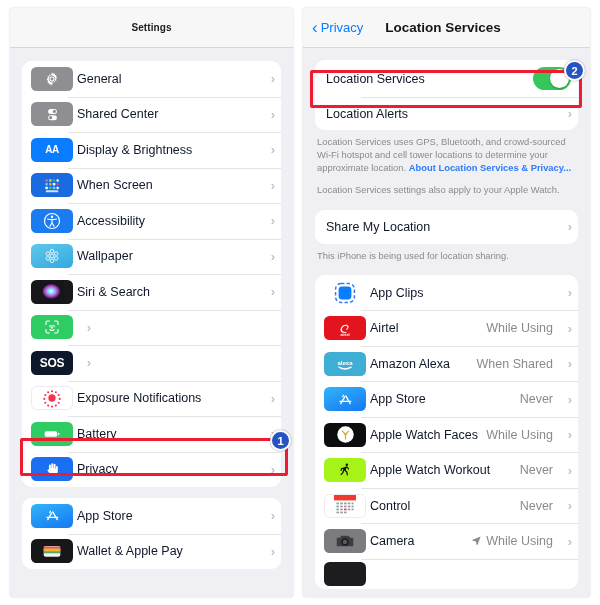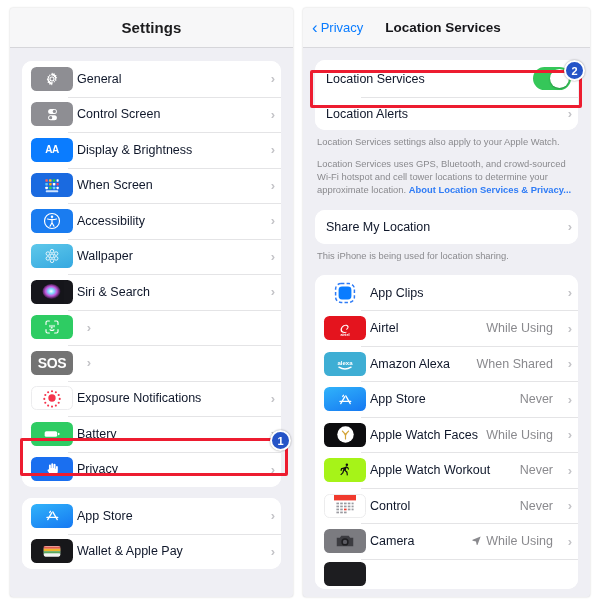--- a/index.html
+++ b/index.html
@@ -37,21 +37,21 @@
   }
 
   
   .navbar-left {
     height: 40px;
     background: #f7f7f8;
     border-bottom: 1px solid #d6d6da;
     display: flex; align-items: center; justify-content: center;
   }
   .navbar-left .title {
-    font-size: 15px; font-weight: bold; color: #1c1c1e;
+    font-size: 10px; font-weight: bold; color: #1c1c1e;
     letter-spacing: .1px;
   }
 
   .list-scroll { padding: 0 0 4px 0; }
 
   
   .group {
     background: #ffffff;
     border-radius: 10px;
     margin: 13px 12px 0 12px;
@@ -188,21 +188,21 @@
 
         <div class="row">
           <span class="ico" style="background:#8e8e93">
             <svg width="15" height="15" viewBox="0 0 24 24">
                 <rect x="5" y="3" width="14" height="8" rx="4" fill="#fff"></rect>
                 <circle cx="15" cy="7" r="2.6" fill="#8e8e93"></circle>
                 <rect x="5" y="13" width="14" height="8" rx="4" fill="#fff"></rect>
                 <circle cx="9" cy="17" r="2.6" fill="#8e8e93"></circle>
               </svg>
           </span>
-          <span class="label">Control Screen</span>
+          <span class="label">Shared Center</span>
           <span class="chev">›</span>
         </div>
 
         <div class="row">
           <span class="ico" style="background:#0a7cff;font-size:10px;letter-spacing:-.5px">AA</span>
           <span class="label">Display &amp; Brightness</span>
           <span class="chev">›</span>
         </div>
 
         <div class="row">
@@ -286,21 +286,21 @@
               <path d="M4 8.5V6a2 2 0 012-2h2.5M15.5 4H18a2 2 0 012 2v2.5M20 15.5V18a2 2 0 01-2 2h-2.5M8.5 20H6a2 2 0 01-2-2v-2.5"></path>
               <path d="M9.3 9.8v2M14.7 9.8v2M12 9.8v3.4h-1"></path>
               <path d="M9.4 15.6c1.6 1.2 3.6 1.2 5.2 0"></path>
                 </g>
               </svg>
           </span>
           <span class="chev">›</span>
         </div>
 
         <div class="row">
-          <span class="ico" style="background:#737373;font-size:14px;letter-spacing:-.3px">SOS</span>
+          <span class="ico" style="background:#0f172a;font-size:12px;letter-spacing:-.3px">SOS</span>
           <span class="chev">›</span>
         </div>
 
         <div class="row">
           <span class="ico" style="background:#fff;border:1px solid #ececee">
             <svg width="22" height="22" viewBox="0 0 24 24">
               <circle cx="12" cy="12" r="4" fill="#f5344c"></circle>
               <g fill="#f5344c">
                 <circle cx="12" cy="4.6" r="1.15"></circle>
                   <circle cx="16.2" cy="5.7" r="1.15"></circle>
@@ -396,22 +396,22 @@
             <span class="knob"></span>
           </span>
         </div>
         <div class="row" style="height:33px">
           <span class="label" style="margin-left:2px">Location Alerts</span>
           <span class="chev">›</span>
         </div>
       </div>
 
       <div class="footer">
+        <p><span>Location Services uses GPS, Bluetooth, and crowd-sourced Wi-Fi hotspot and cell tower locations to determine your approximate location. </span><span class="lnk">About Location Services &amp; Privacy...</span></p>
         <p>Location Services settings also apply to your Apple Watch.</p>
-        <p><span>Location Services uses GPS, Bluetooth, and crowd-sourced Wi-Fi hotspot and cell tower locations to determine your approximate location. </span><span class="lnk">About Location Services &amp; Privacy...</span></p>
       </div>
 
       <div class="group" style="margin-top:13px">
         <div class="row" style="height:34px">
           <span class="label" style="margin-left:2px">Share My Location</span>
           <span class="chev">›</span>
         </div>
       </div>
       <div class="footer">
         <p>This iPhone is being used for location sharing.</p>

